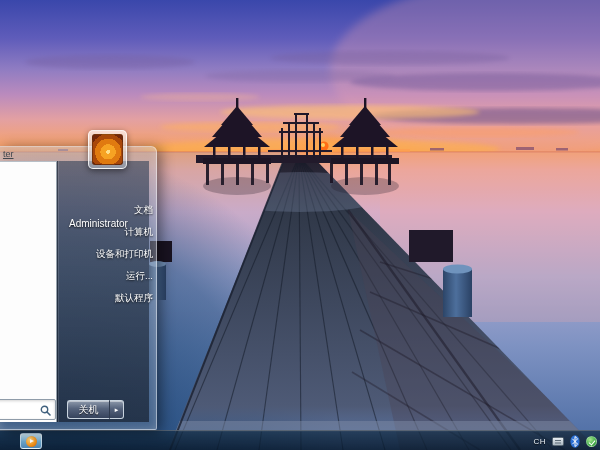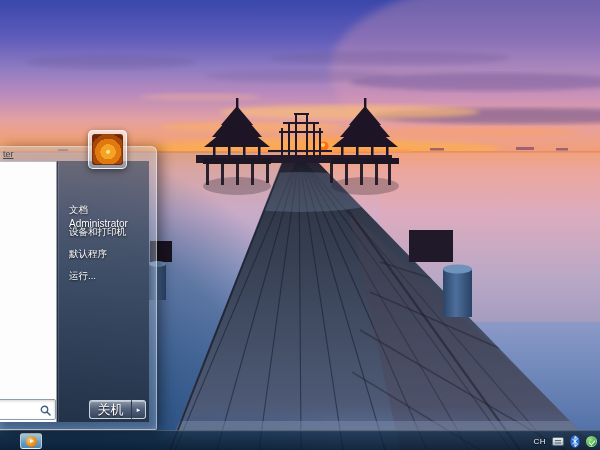--- a/index.html
+++ b/index.html
@@ -68,32 +68,32 @@
     position:absolute;left:57px;top:14px;width:92px;height:261px;
     background:linear-gradient(180deg,rgba(52,66,88,.62),rgba(24,34,50,.72));
     border-left:1px solid rgba(20,28,40,.5);
     box-shadow:inset 1px 0 0 rgba(255,255,255,.12);
   }
   .user-name{
     position:absolute;left:69px;top:30px;font-size:10px;color:#fff;
     text-shadow:0 1px 2px rgba(0,0,0,.85);
     margin-top:41px;
   }
-  .menu-items{position:absolute;left:69px;top:52px;width:84px;}
+  .menu-items{position:absolute;left:69px;top:52px;width:84px;text-align:right;}
   .menu-item{
     height:22px;line-height:22px;font-size:9.5px;color:#fff;cursor:default;
     text-shadow:0 1px 2px rgba(0,0,0,.85);white-space:nowrap;
   }
   .shutdown-row{position:absolute;left:67px;top:253px;height:19px;display:flex;}
   .shutdown-btn{
     width:43px;height:19px;border-radius:3px 0 0 3px;
     background:linear-gradient(180deg,#8d99ab,#55637c 45%,#36435c);
     border:1px solid #c9d4df;border-right:1px solid #2e3a4e;
-    color:#fff;font-size:13px;display:flex;align-items:center;justify-content:center;
-    text-shadow:0 1px 1px rgba(0,0,0,.8);box-shadow:inset 0 1px 0 rgba(255,255,255,.45);margin-left:22px;
+    color:#fff;font-size:10px;display:flex;align-items:center;justify-content:center;
+    text-shadow:0 1px 1px rgba(0,0,0,.8);box-shadow:inset 0 1px 0 rgba(255,255,255,.45);
   }
   .shutdown-arrow-btn{
     width:14px;height:19px;border-radius:0 3px 3px 0;
     background:linear-gradient(180deg,#8d99ab,#55637c 45%,#36435c);
     border:1px solid #c9d4df;border-left:none;
     color:#fff;font-size:7px;display:flex;align-items:center;justify-content:center;
     box-shadow:inset 0 1px 0 rgba(255,255,255,.45);
   }
   
   .avatar-frame{
@@ -314,23 +314,24 @@
         </svg>
       </div>
     </div>
 
     <div class="right-pane"></div>
 
     <div class="user-name">Administrator</div>
 
     <div class="menu-items">
       <div class="menu-item">文档</div>
+      <div class="menu-item">计算机</div>
       <div class="menu-item">设备和打印机</div>
+      <div class="menu-item">运行...</div>
       <div class="menu-item">默认程序</div>
-      <div class="menu-item">运行...</div>
     </div>
 
     <div class="shutdown-row">
       <div class="shutdown-btn">关机</div>
       <div class="shutdown-arrow-btn">
           <span>▸</span>
         </div>
     </div>
   </div>
 

